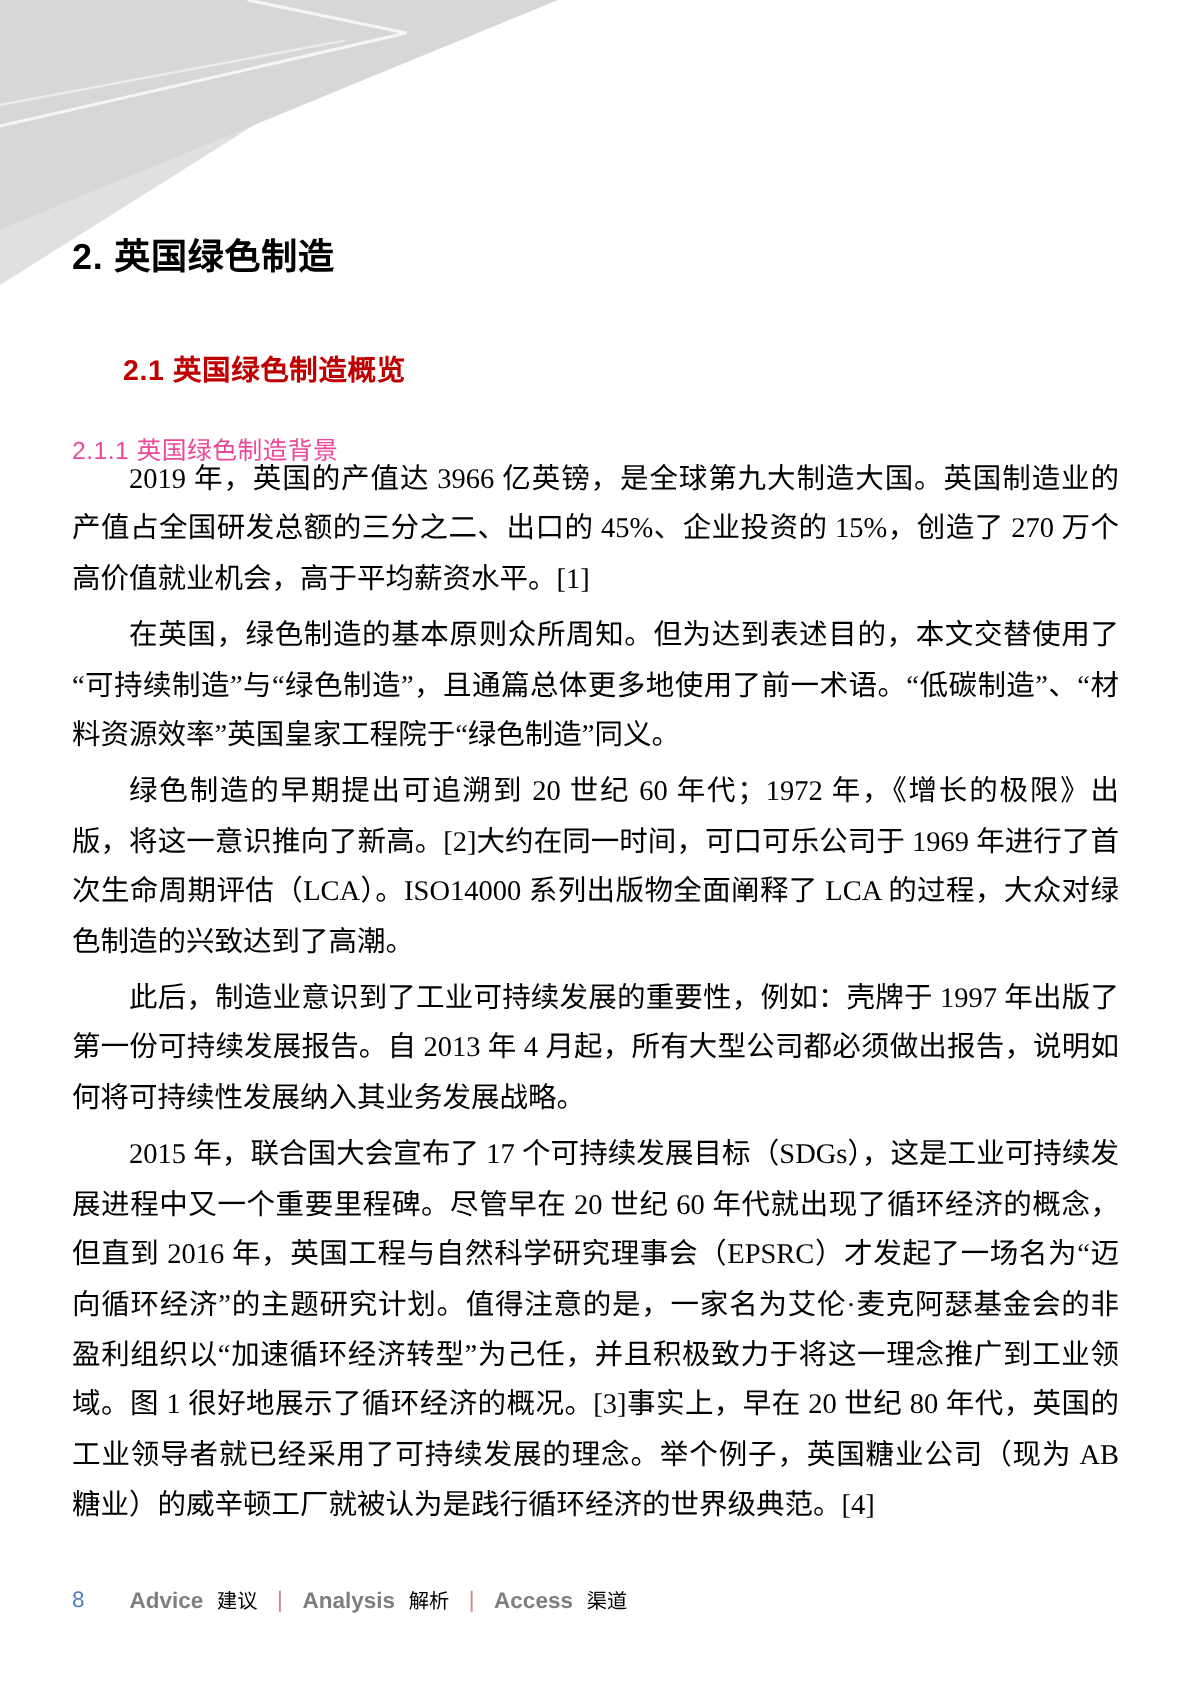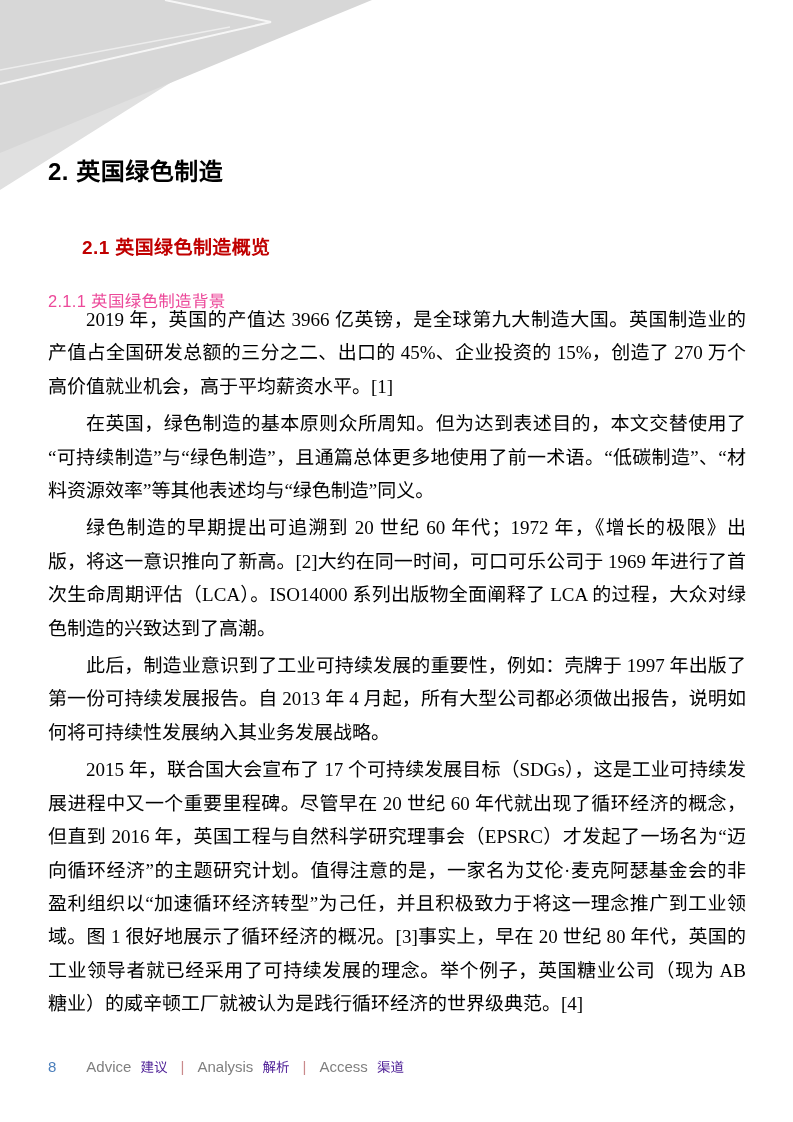--- a/index.html
+++ b/index.html
@@ -73,26 +73,26 @@
     font-family:"Liberation Sans","DejaVu Sans",sans-serif;
     font-size:15px;
     color:#8a8a8a;
   }
   .page-num{
     color:#4A7EBB;
     margin-right:30px;
     font-size:15px;
   }
   .footer .en{
-    font-weight:400;
+    font-weight:700;
     color:#7f7f7f;
     margin-right:5px;
   }
   .footer .zh{
-    color:#4c1d95;
+    color:#000000;
     font-size:13.5px;
   }
   .footer .divider{
     color:#C9898B;
     margin:0 13px;
     font-weight:300;
     font-size:15px;
   }
 </style>
 </head>
@@ -110,21 +110,21 @@
   </div>
 
   <h1 class="doc-title">2. 英国绿色制造</h1>
 
   <h2 class="sec-heading">2.1 英国绿色制造概览</h2>
 
   <h3 class="subsec-heading">2.1.1 英国绿色制造背景</h3>
 
   <div class="body-text">
     <p>2019 年，英国的产值达 3966 亿英镑，是全球第九大制造大国。英国制造业的产值占全国研发总额的三分之二、出口的 45%、企业投资的 15%，创造了 270 万个高价值就业机会，高于平均薪资水平。[1]</p>
-    <p>在英国，绿色制造的基本原则众所周知。但为达到表述目的，本文交替使用了“可持续制造”与“绿色制造”，且通篇总体更多地使用了前一术语。“低碳制造”、“材料资源效率”等其他表述均与“绿色制造”同义。</p>
+    <p>在英国，绿色制造的基本原则众所周知。但为达到表述目的，本文交替使用了“可持续制造”与“绿色制造”，且通篇总体更多地使用了前一术语。“低碳制造”、“材料资源效率”英国皇家工程院于“绿色制造”同义。</p>
     <p>绿色制造的早期提出可追溯到 20 世纪 60 年代；1972 年，《增长的极限》出版，将这一意识推向了新高。[2]大约在同一时间，可口可乐公司于 1969 年进行了首次生命周期评估（LCA）。ISO14000 系列出版物全面阐释了 LCA 的过程，大众对绿色制造的兴致达到了高潮。</p>
     <p>此后，制造业意识到了工业可持续发展的重要性，例如：壳牌于 1997 年出版了第一份可持续发展报告。自 2013 年 4 月起，所有大型公司都必须做出报告，说明如何将可持续性发展纳入其业务发展战略。</p>
     <p>2015 年，联合国大会宣布了 17 个可持续发展目标（SDGs），这是工业可持续发展进程中又一个重要里程碑。尽管早在 20 世纪 60 年代就出现了循环经济的概念，但直到 2016 年，英国工程与自然科学研究理事会（EPSRC）才发起了一场名为“迈向循环经济”的主题研究计划。值得注意的是，一家名为艾伦·麦克阿瑟基金会的非盈利组织以“加速循环经济转型”为己任，并且积极致力于将这一理念推广到工业领域。图 1 很好地展示了循环经济的概况。[3]事实上，早在 20 世纪 80 年代，英国的工业领导者就已经采用了可持续发展的理念。举个例子，英国糖业公司（现为 AB 糖业）的威辛顿工厂就被认为是践行循环经济的世界级典范。[4]</p>
   </div>
 
   <div class="footer">
     <span class="page-num">8</span>
 
     <span class="fitem">
       <span class="en">Advice</span>

